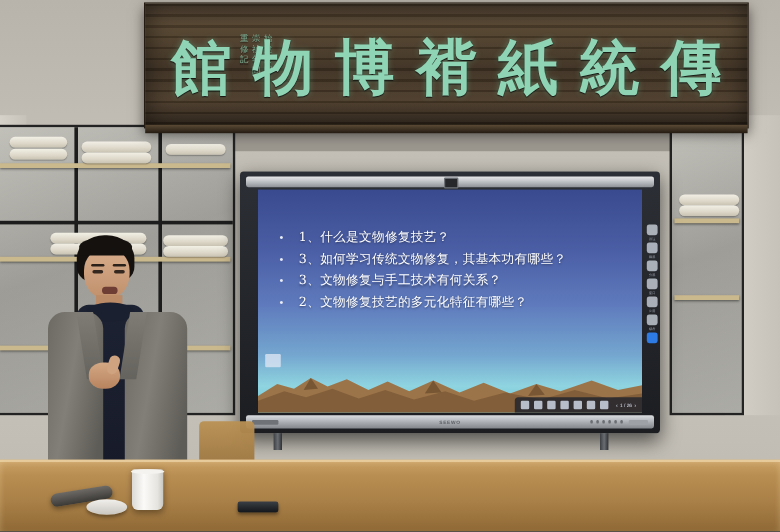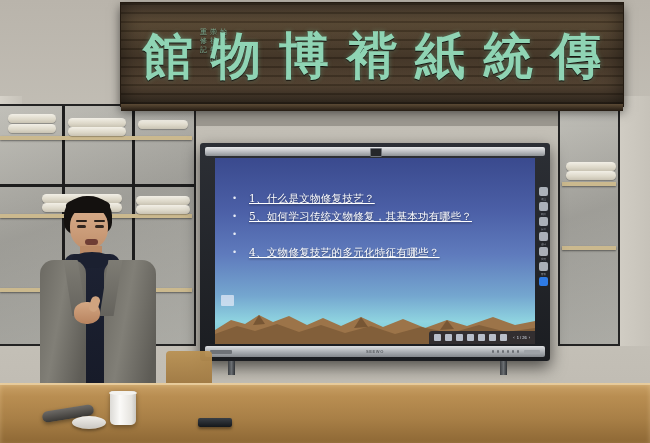--- a/index.html
+++ b/index.html
@@ -67,21 +67,21 @@
   #slide{position:absolute;left:15px;top:15px;width:320px;height:186px;
         background:linear-gradient(180deg,#3a4a8e 0%,#4b5fa6 28%,#5f7bbd 52%,#74a6cf 74%,#8fd4e0 88%,#6fc6d6 100%);
         overflow:hidden;}
   .slide-title{position:absolute;top:9px;left:0;right:0;text-align:center;
         font-family:"DejaVu Serif",serif;font-size:13px;color:#ffffff;letter-spacing:3px;
         text-shadow:0 1px 2px rgba(0,0,0,.5);}
   .bullets{position:absolute;top:33px;left:14px;right:10px;}
   .bullet{display:flex;align-items:flex-start;margin-bottom:3px;}
   .bdot{flex:0 0 16px;font-size:9px;color:#e8ecf5;line-height:15px;text-align:left;padding-left:4px;}
   .btxt{font-family:"DejaVu Serif",serif;font-size:10.5px;line-height:15px;color:#ffffff;
-        text-shadow:0 1px 2px rgba(0,0,0,.45);letter-spacing:.3px;text-decoration:underline;}
+        text-shadow:0 1px 2px rgba(0,0,0,.45);letter-spacing:.3px;}
   .mountains{position:absolute;left:0;right:0;bottom:0;height:40px;}
   .slide-logo{position:absolute;left:6px;bottom:38px;width:13px;height:11px;
         background:rgba(225,232,245,.75);border-radius:1px;}
 
   
   .side-tools{position:absolute;right:2px;top:44px;display:flex;flex-direction:column;gap:6px;align-items:center;}
   .stool{width:9px;height:9px;border-radius:2px;background:rgba(222,228,238,.72);position:relative;}
   .stool.act{background:#2f7be4;}
   .stool small{position:absolute;left:0;right:0;top:10px;font-size:2.6px;color:rgba(220,226,238,.6);text-align:center;}
 
@@ -198,28 +198,29 @@
 
     <div id="slide">
 
       <div class="bullets">
         <div class="bullet">
           <div class="bdot">•</div>
           <div class="btxt">1、什么是文物修复技艺？</div>
         </div>
         <div class="bullet">
           <div class="bdot">•</div>
-          <div class="btxt">5、如何学习传统文物修复，其基本功有哪些？</div>
+          <div class="btxt">3、如何学习传统文物修复，其基本功有哪些？</div>
         </div>
         <div class="bullet">
           <div class="bdot">•</div>
+          <div class="btxt">3、文物修复与手工技术有何关系？</div>
         </div>
         <div class="bullet">
           <div class="bdot">•</div>
-          <div class="btxt">4、文物修复技艺的多元化特征有哪些？</div>
+          <div class="btxt">2、文物修复技艺的多元化特征有哪些？</div>
         </div>
       </div>
 
       <div class="slide-logo"></div>
 
       <svg class="mountains" viewBox="0 0 320 40" preserveAspectRatio="none">
         <path d="M0,26 L16,16 L30,20 L44,11 L58,18 L74,12 L92,21 L108,14 L126,22 L146,13 L168,23 L188,15 L210,24 L232,16 L252,22 L278,13 L300,21 L320,17 L320,40 L0,40 Z" fill="#9c7449"></path>
         <path d="M0,30 L22,22 L40,27 L62,20 L84,28 L106,21 L130,29 L156,22 L180,30 L206,23 L236,29 L264,21 L292,28 L320,24 L320,40 L0,40 Z" fill="#825f3a"></path>
         <path d="M44,11 L50,20 L38,21 Z" fill="#6b4c2d" opacity=".75"></path>
         <path d="M146,13 L153,23 L139,24 Z" fill="#6b4c2d" opacity=".75"></path>

